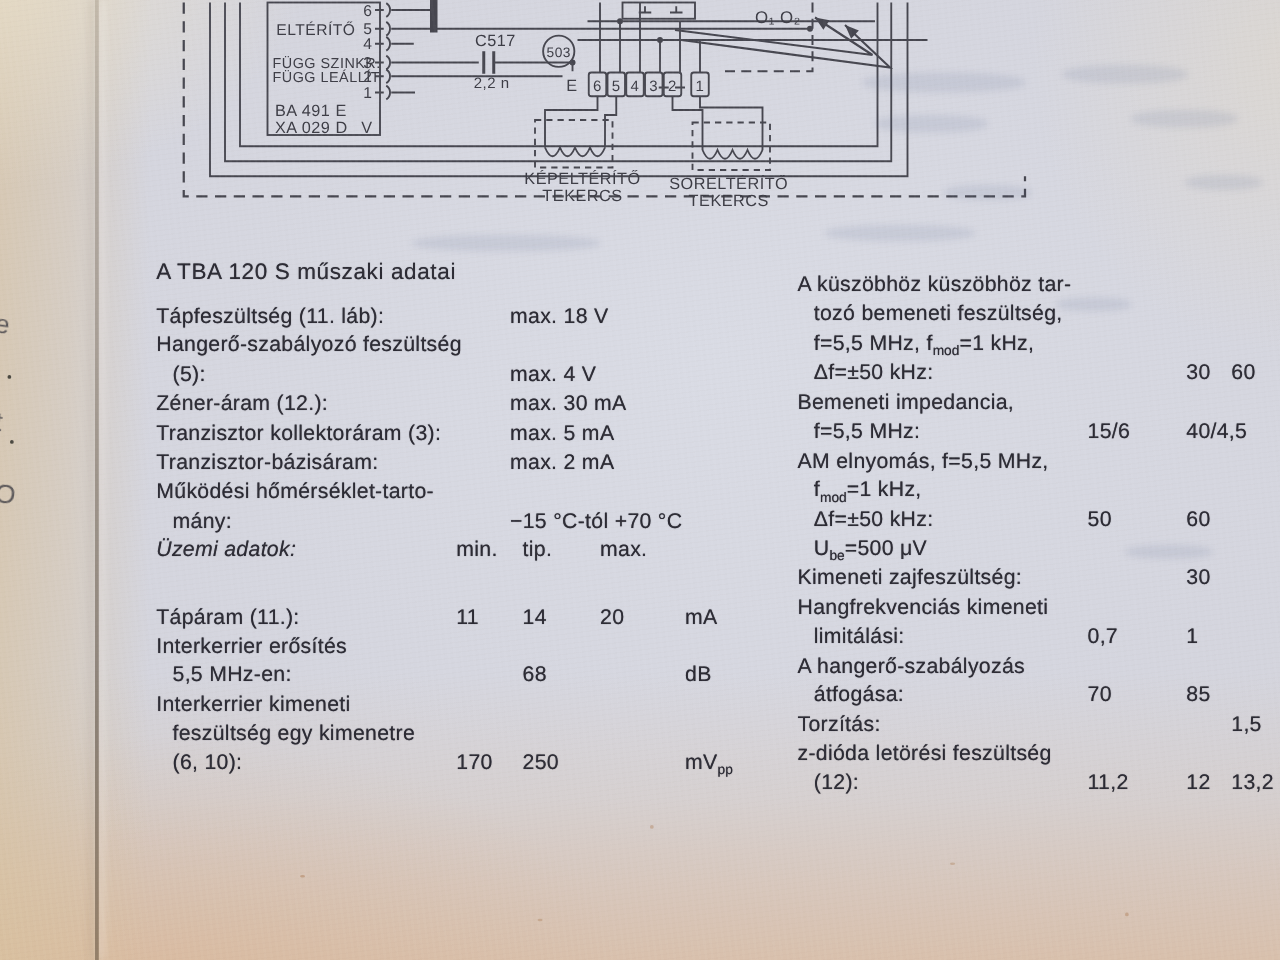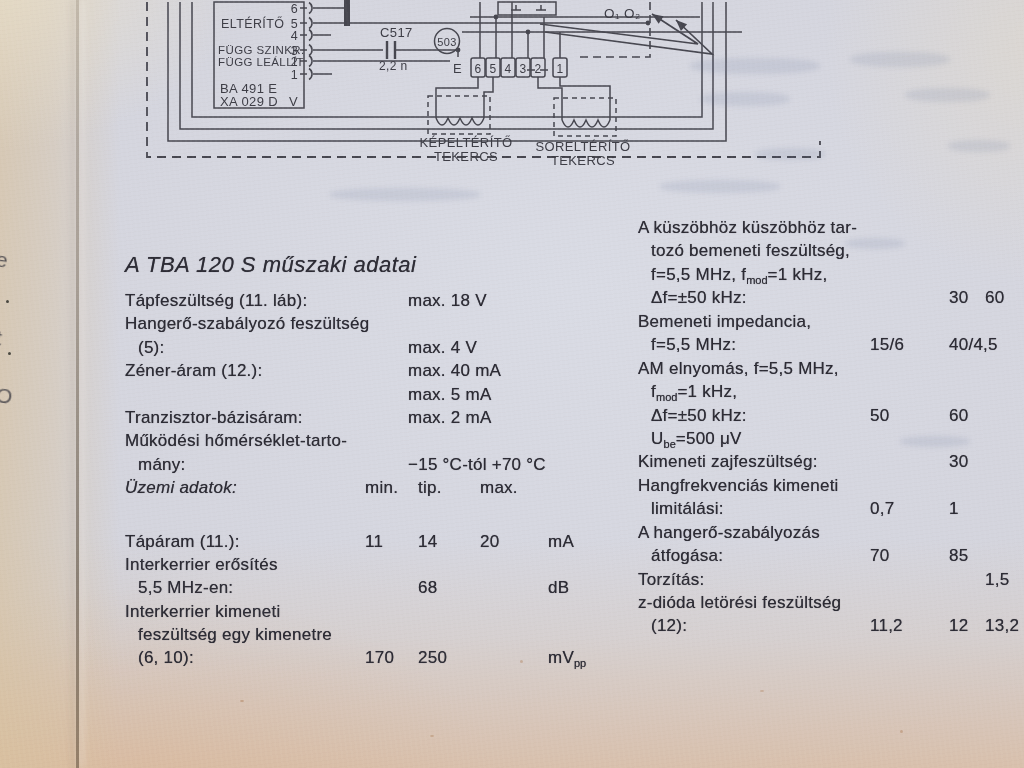--- a/index.html
+++ b/index.html
@@ -37,21 +37,21 @@
   .diagram text{fill:#3c3c45;font-family:"Liberation Sans",sans-serif;letter-spacing:.4px;}
 
   
   .col{position:absolute;font-size:17px;letter-spacing:.25px;
        text-shadow:0 0 .7px rgba(40,40,50,.75);}
   .leftcol{left:125px;top:205px;width:505px;}
   .rightcol{left:638px;top:216px;width:380px;}
   .row{position:relative;height:23.4px;line-height:23.4px;white-space:nowrap;}
   .rightcol .row{height:23.45px;line-height:23.45px;}
   .ind{padding-left:13px;}
-  .heading{font-style:italic;font-size:22px;height:24px;line-height:24px;letter-spacing:.5px;margin-top:48px;}
+  .heading{font-size:18px;height:24px;line-height:24px;letter-spacing:.5px;}
   .thead{font-style:italic;}
   .tbody{margin-top:30px;}
   .specs{margin-top:12px;}
   .cpos{position:absolute;top:0;}
   .val{left:283px;}
   .c1{left:240px;} .c2{left:293px;text-align:right;} .c3{left:355px;} .cu{left:423px;}
   .v1{left:232px;} .v2{left:292px;margin-left:19px;} .v3{left:347px;}
   sub{font-size:11px;letter-spacing:0;}
 </style>
 </head>
@@ -159,22 +159,22 @@
     </svg>
   </div>
 
   <div class="col leftcol">
     <div class="row heading">A TBA 120 S műszaki adatai</div>
 
     <div class="specs">
       <div class="row"><span>Tápfeszültség (11. láb):</span><span class="cpos val">max. 18 V</span></div>
       <div class="row"><span>Hangerő-szabályozó feszültség</span></div>
       <div class="row ind"><span>(5):</span><span class="cpos val">max. 4 V</span></div>
-      <div class="row"><span>Zéner-áram (12.):</span><span class="cpos val">max. 40 mA</span></div>
-      <div class="row"><span class="cpos val">max. 5 mA</span></div>
+      <div class="row"><span>Zéner-áram (12.):</span><span class="cpos val">max. 30 mA</span></div>
+      <div class="row"><span>Tranzisztor kollektoráram (3):</span><span class="cpos val">max. 5 mA</span></div>
       <div class="row"><span>Tranzisztor-bázisáram:</span><span class="cpos val">max. 2 mA</span></div>
       <div class="row"><span>Működési hőmérséklet-tarto-</span></div>
       <div class="row ind"><span>mány:</span><span class="cpos val">−15 °C-tól  +70 °C</span></div>
     </div>
 
     <div class="row thead">
       <span>Üzemi adatok:</span>
       <span class="cpos c1" style="font-style:normal">min.</span>
       <span class="cpos c2" style="font-style:normal">tip.</span>
       <span class="cpos c3" style="font-style:normal">max.</span>

